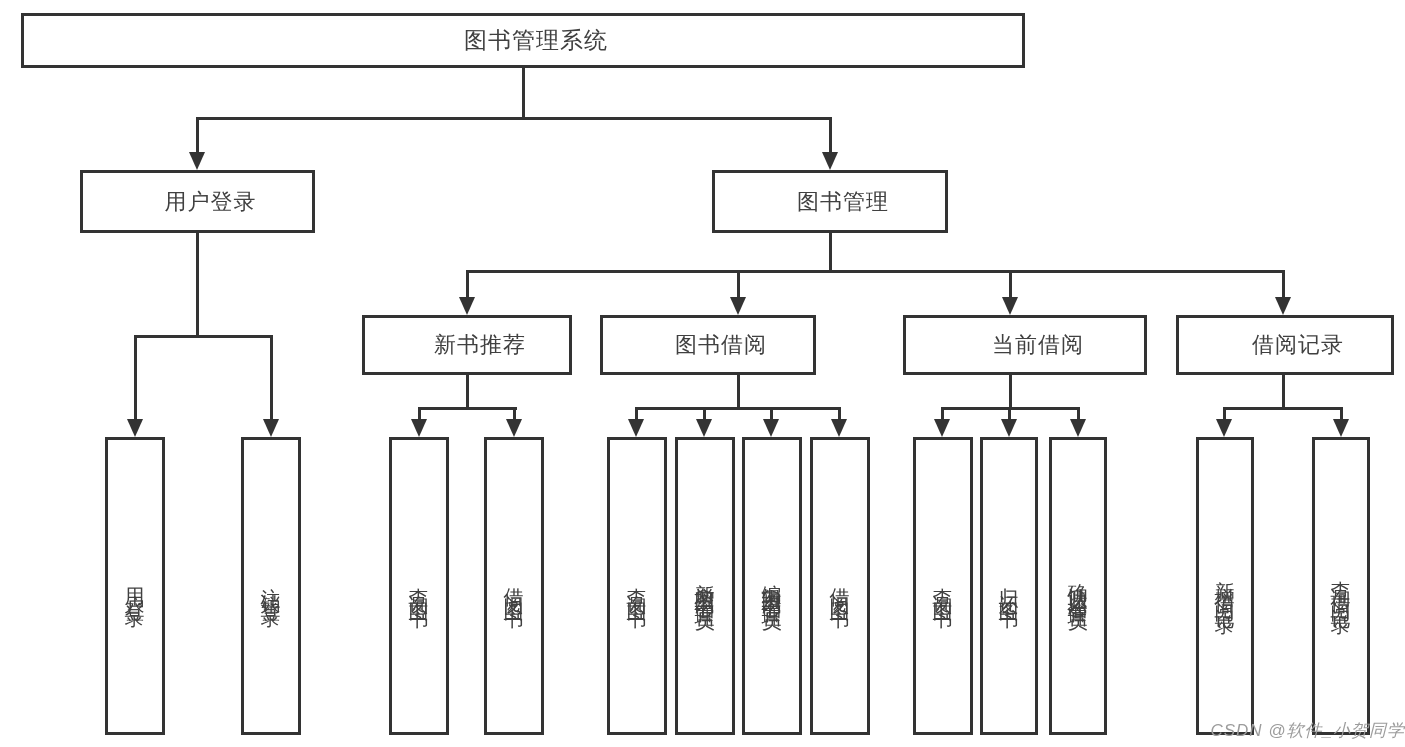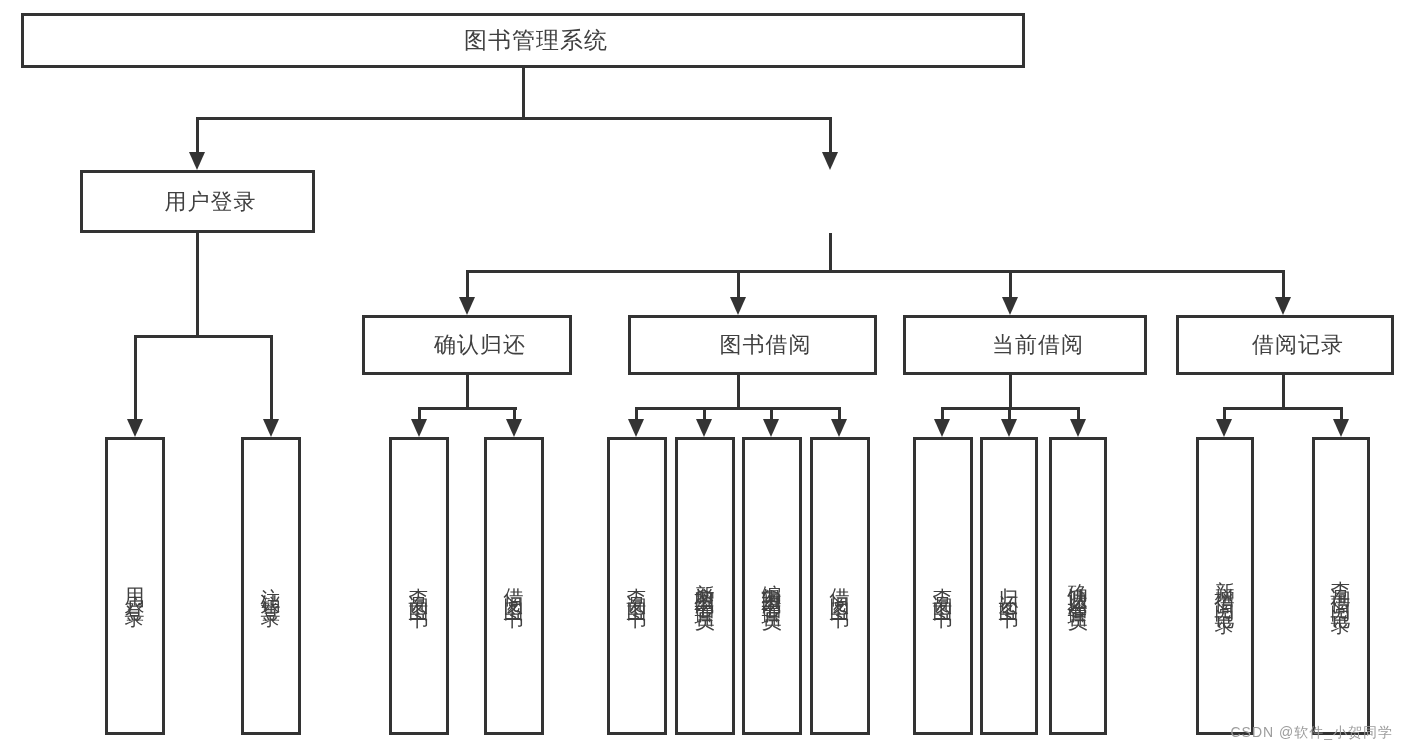--- a/index.html
+++ b/index.html
@@ -40,25 +40,26 @@
   .vline{position:absolute;width:3px;background:#333333;}
   .hline{position:absolute;height:3px;background:#333333;}
   .arr{
     position:absolute;width:0;height:0;
     border-left:8px solid transparent;
     border-right:8px solid transparent;
     border-top:18px solid #333333;
   }
   .watermark{
     position:absolute;
-    right:12px;bottom:5px;
-    font-size:14px;
+    right:0;bottom:5px;
+    font-size:17px;
     color:#9c9c9c;
     letter-spacing:1px;
     white-space:nowrap;
+    font-style:italic;
   }
 </style>
 </head>
 <body>
 
 <div class="canvas">
 
   <div class="box lvl1" style="left:21px;top:13px;width:1004px;height:55px">
     <span class="hlabel">图书管理系统</span>
   </div>
@@ -68,43 +69,46 @@
 
   <div class="vline" style="left:196px;top:117px;height:37px"></div>
   <div class="arr" style="left:189px;top:152px"></div>
 
   <div class="vline" style="left:829px;top:117px;height:37px"></div>
   <div class="arr" style="left:822px;top:152px"></div>
 
   <div class="box" style="left:80px;top:170px;width:235px;height:63px">
     <span class="hlabel">用户登录</span>
   </div>
+  <div class="box" style="left:712px;top:170px;width:236px;height:63px">
+    <span class="hlabel">图书管理</span>
+  </div>
 
   <div class="vline" style="left:196px;top:233px;height:104px"></div>
   <div class="hline" style="left:134px;top:335px;width:139px"></div>
   <div class="vline" style="left:134px;top:335px;height:85px"></div>
   <div class="arr" style="left:127px;top:419px"></div>
   <div class="vline" style="left:270px;top:335px;height:85px"></div>
   <div class="arr" style="left:263px;top:419px"></div>
 
   <div class="vline" style="left:829px;top:233px;height:40px"></div>
   <div class="hline" style="left:466px;top:270px;width:819px"></div>
   <div class="vline" style="left:466px;top:270px;height:28px"></div>
   <div class="arr" style="left:459px;top:297px"></div>
   <div class="vline" style="left:737px;top:270px;height:28px"></div>
   <div class="arr" style="left:730px;top:297px"></div>
   <div class="vline" style="left:1009px;top:270px;height:28px"></div>
   <div class="arr" style="left:1002px;top:297px"></div>
   <div class="vline" style="left:1282px;top:270px;height:28px"></div>
   <div class="arr" style="left:1275px;top:297px"></div>
 
   <div class="box" style="left:362px;top:315px;width:210px;height:60px">
-    <span class="hlabel">确认归还</span>
+    <span class="hlabel">新书推荐</span>
   </div>
-  <div class="box" style="left:628px;top:315px;width:249px;height:60px">
+  <div class="box" style="left:600px;top:315px;width:216px;height:60px">
     <span class="hlabel">图书借阅</span>
   </div>
   <div class="box" style="left:903px;top:315px;width:244px;height:60px">
     <span class="hlabel">当前借阅</span>
   </div>
   <div class="box" style="left:1176px;top:315px;width:218px;height:60px">
     <span class="hlabel">借阅记录</span>
   </div>
 
   <div class="vline" style="left:466px;top:375px;height:35px"></div>

